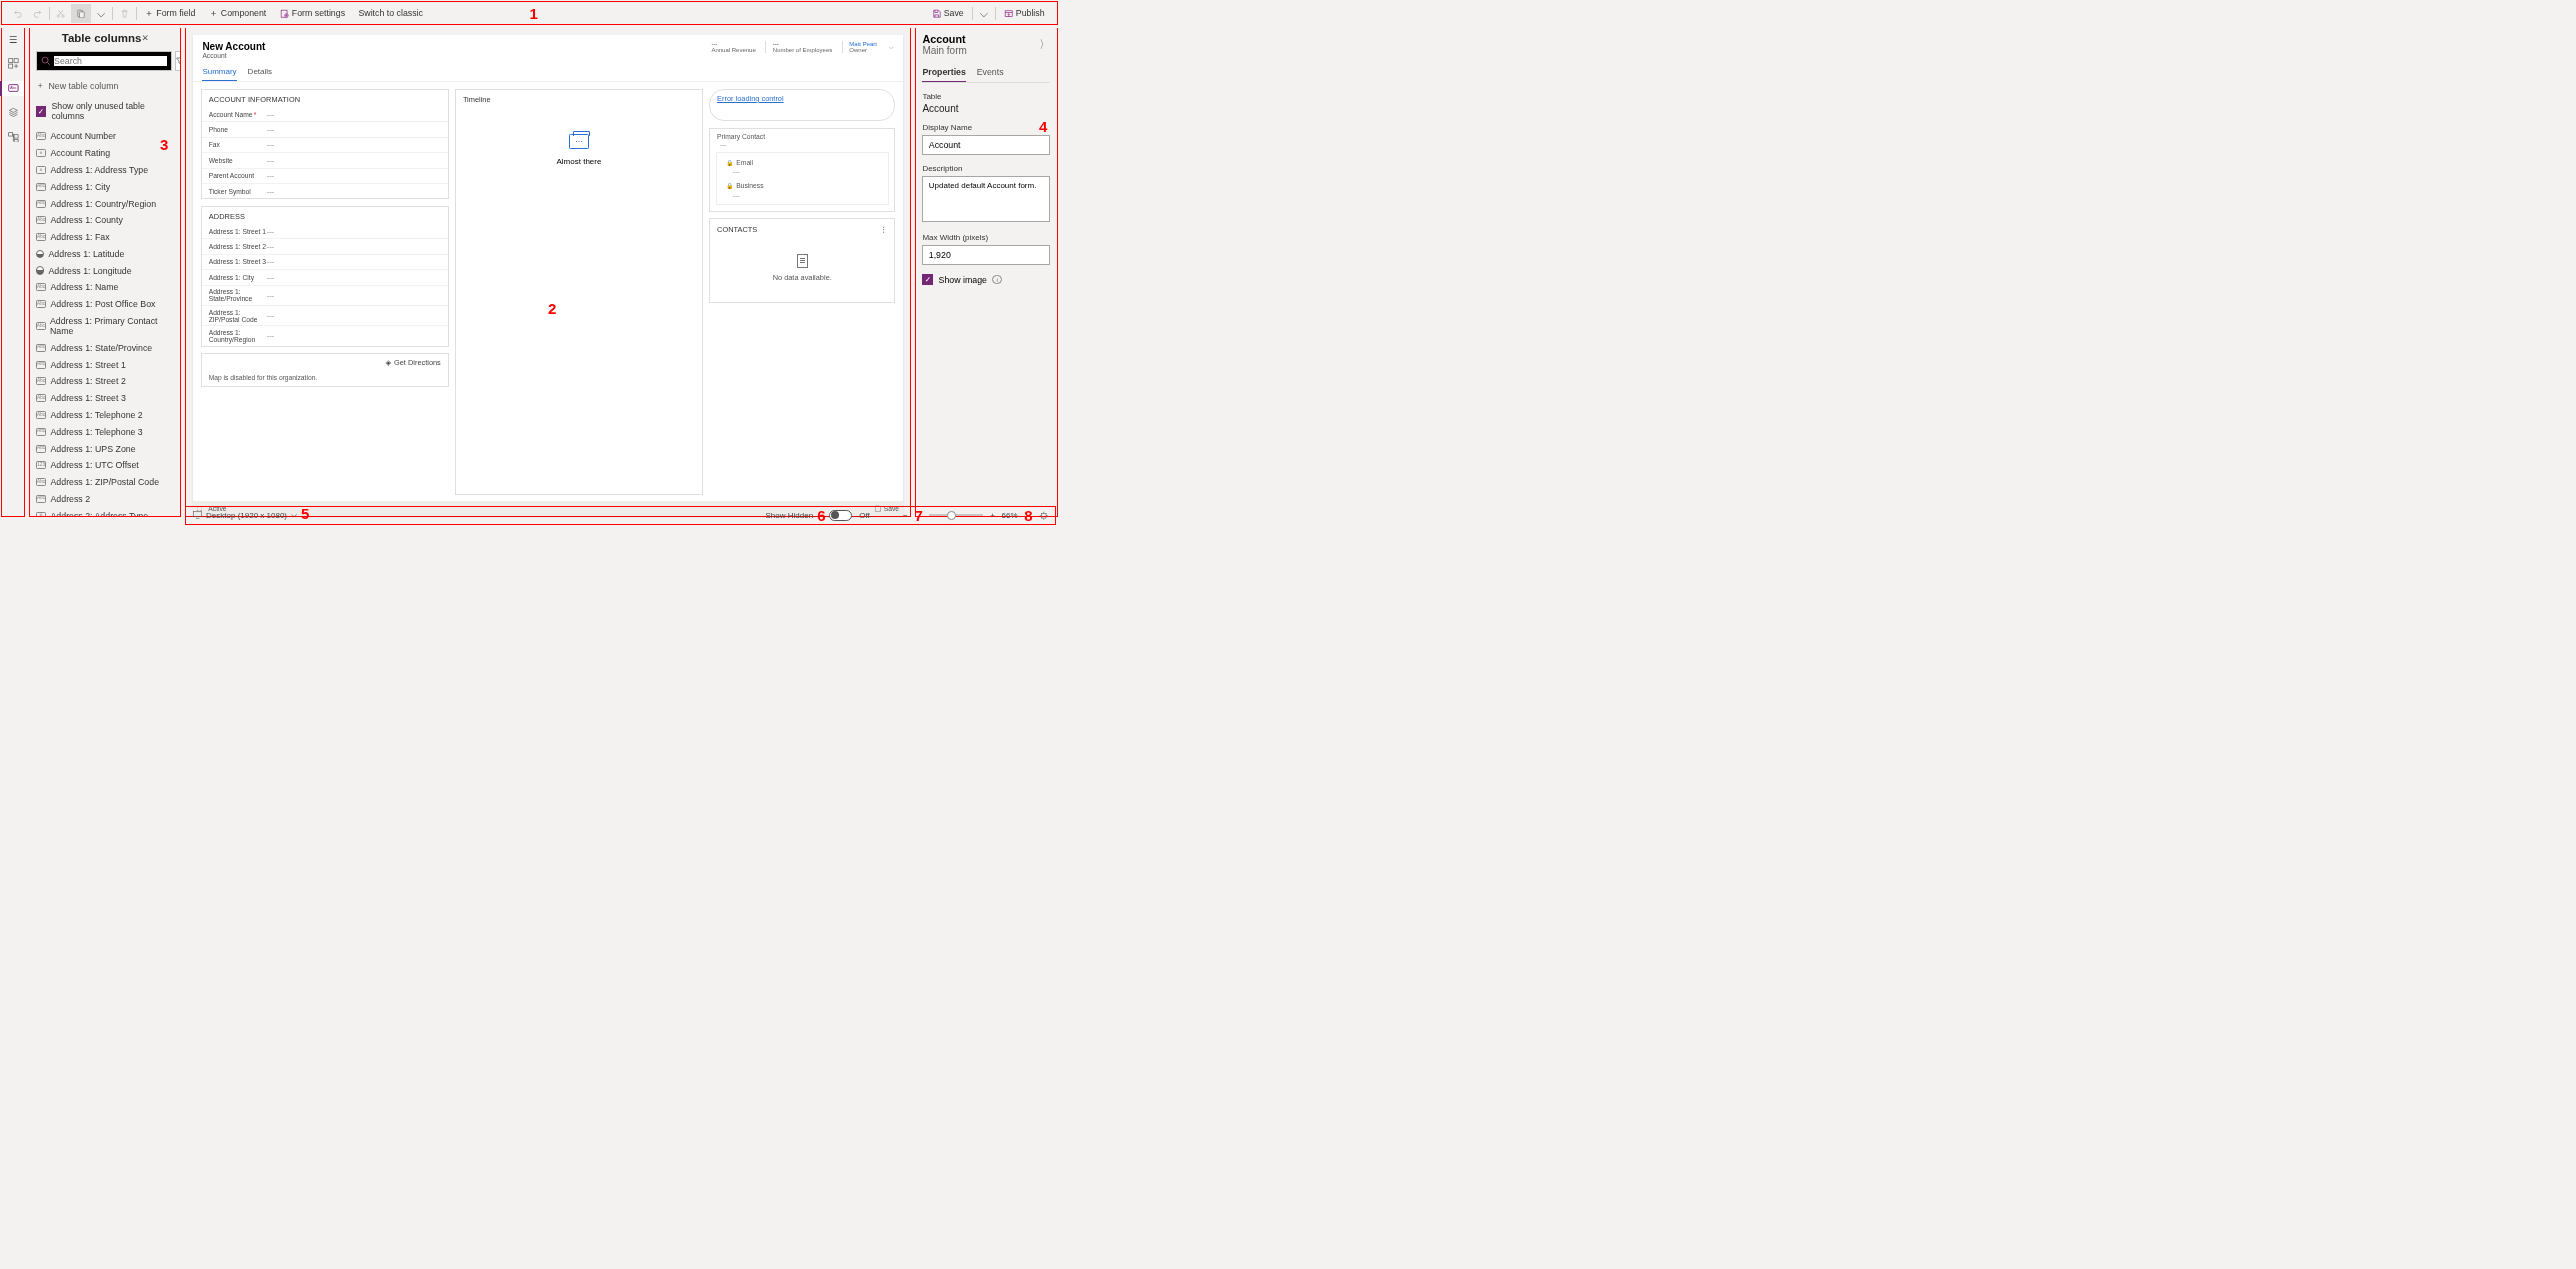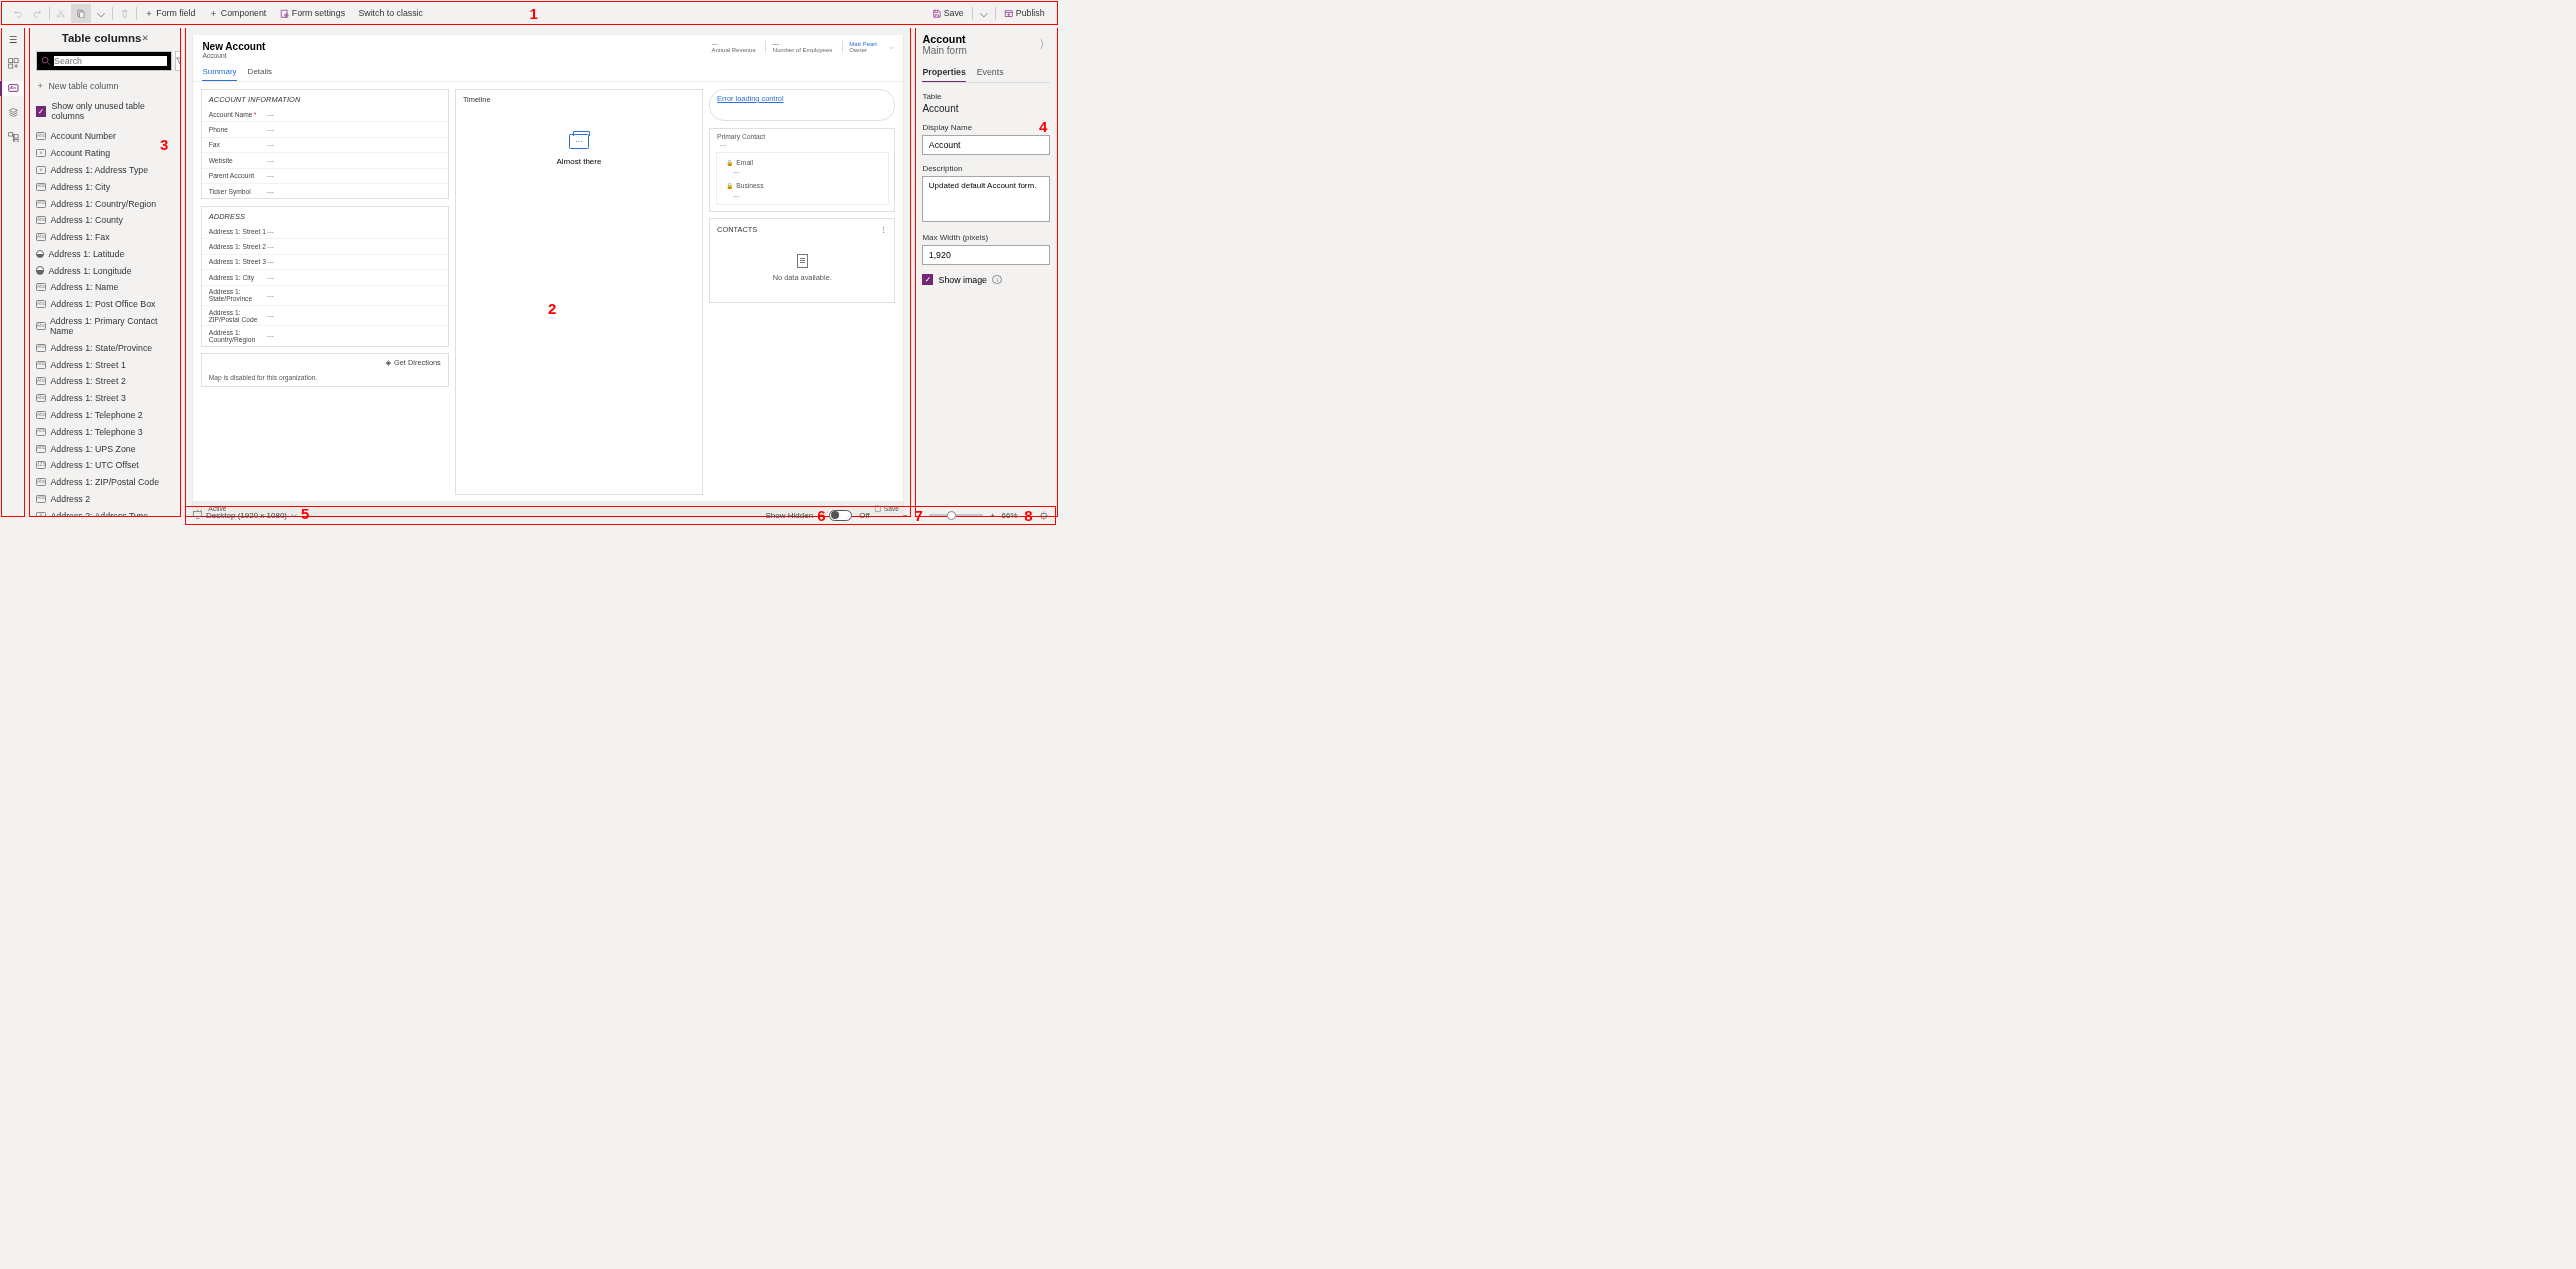--- a/index.html
+++ b/index.html
@@ -51,21 +51,21 @@
 .head-metric { display: flex; flex-direction: column; border-left: 0.7px solid #ddd; padding-left: 6.7px; }
 .head-metric .v { color: #333; }
 .owner-name { color: #2a6fd6; }
 .head-chevron { color: #777; margin-left: 2.7px; cursor: pointer; align-self: center; }
 .tabs-row { display: flex; gap: 11px; padding: 0 9.4px; border-bottom: 0.7px solid #eee; margin-top: 1.3px; }
 .tab { font-size: 8px; color: #555; padding: 4px 0; cursor: pointer; }
 .tab.active { color: #2a6fd6; border-bottom: 1.3px solid #2a6fd6; }
 .canvas-body { flex: 1; display: flex; gap: 6.7px; padding: 6.7px 8px; overflow: hidden; position: relative; }
 .col { flex: 1; display: flex; flex-direction: column; gap: 6.7px; overflow-y: auto; }
 .card { border: 0.7px solid #e1dfdd; }
-.card-h { font-size: 7.4px; color: #333; padding: 5.4px 6.7px 2.7px 6.7px; font-weight: 400; letter-spacing: 0.1px; font-style: italic; }
+.card-h { font-size: 7.4px; color: #333; padding: 5.4px 6.7px 2.7px 6.7px; font-weight: 400; letter-spacing: 0.1px; }
 .field-row { display: flex; align-items: center; font-size: 7.4px; padding: 2.7px 6.7px; border-bottom: 0.7px solid #f2f2f2; }
 .field-row:last-child{border-bottom:none;}
 .field-label { flex: 0 0 58px; color: #444; font-size: 6.7px; }
 .field-val { color: #888; }
 .req { color: #d13438; margin-left: 1.3px; font-size: 6.7px; }
 .getdir { text-align: right; font-size: 7.4px; padding: 4px 6.7px; color: #444; display:flex; justify-content:flex-end; gap:2.7px; align-items:center;}
 .mapnote { font-size: 6.7px; color: #555; padding: 2.7px 6.7px 5.4px; }
 .timeline-card { border: 0.7px solid #e1dfdd; flex: 1; display: flex; flex-direction: column; }
 .timeline-h { font-size: 7.4px; padding: 5.4px 6.7px; color: #333; }
 .timeline-center { flex: 1; display: flex; flex-direction: column; align-items: center; justify-content: flex-start; padding-top: 24px; gap: 8px; }

